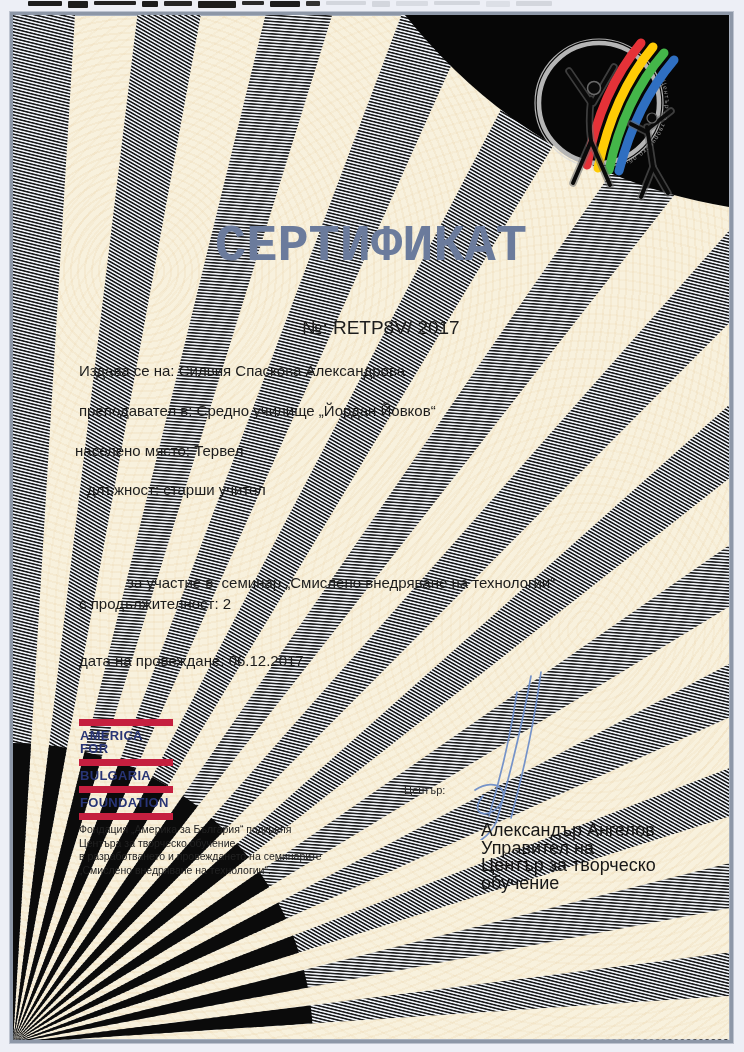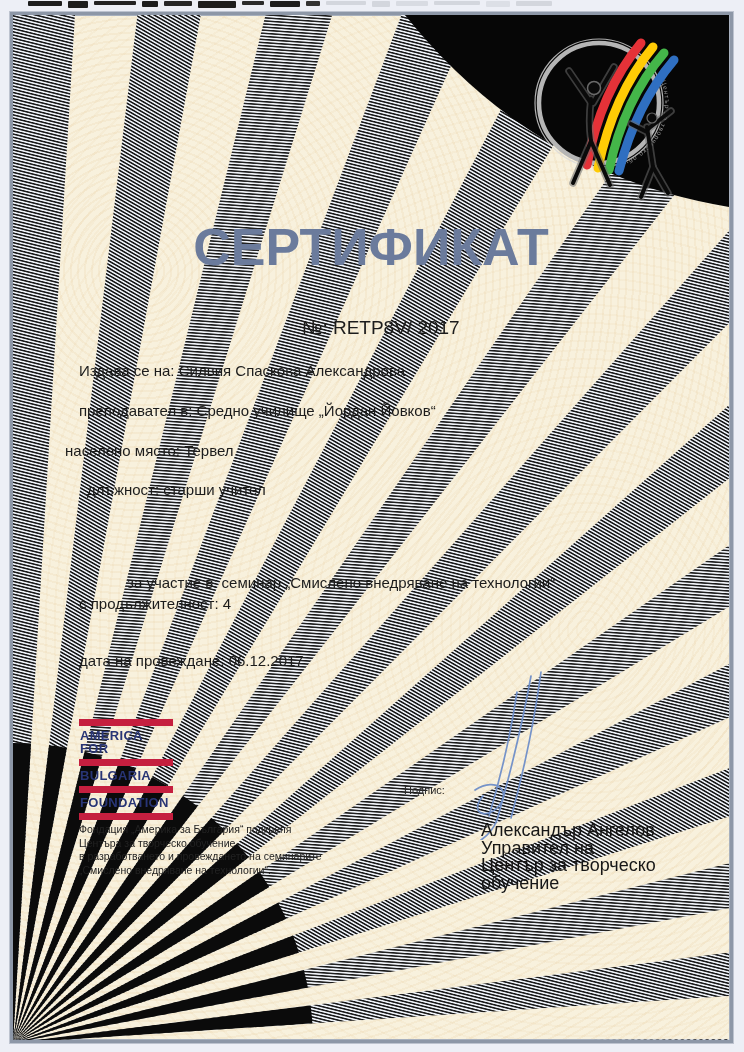--- a/index.html
+++ b/index.html
@@ -20,27 +20,27 @@
       repeating-radial-gradient(circle at 80% 60%, rgba(216,170,100,0.07) 0 2px, rgba(0,0,0,0) 2px 9px);
     border:3px solid #8d97a7;
     box-shadow:0 0 0 1px #bdc3cf, inset 0 0 0 1px #a7b0be;
     overflow:hidden;
   }
   svg.sunburst{position:absolute;left:0;top:0;z-index:0;}
   svg.corner{position:absolute;left:0;top:0;z-index:1;}
   .txt{position:absolute;z-index:2;color:#1c1c1c;}
   .title{
     left:0;top:202px;width:716px;text-align:center;
-    font-size:52px;font-weight:700;color:#6b7b9c;letter-spacing:0px;
+    font-size:52px;font-weight:700;color:#6b7b9c;letter-spacing:0px;font-family:Liberation Mono, monospace;
   }
   .cert-number{left:289px;top:302px;font-size:19px;text-align:center;}
   .body-line{font-size:15px;}
   .l-recipient{left:66px;top:347px;}
   .l-teacher{left:66px;top:387px;}
-  .l-location{left:52px;top:427px;}
+  .l-location{left:62px;top:427px;}
   .l-position{left:66px;top:466px;margin-left:8px;}
   .l-participation{left:66px;top:559px;margin-left:48px;}
   .l-duration{left:66px;top:580px;}
   .l-date{left:66px;top:601px;margin-top:36px;}
   .sig-label{left:391px;top:769px;font-size:11px;color:#2a2a2a;}
   .footnote{left:66px;top:808px;font-size:10.5px;line-height:13.5px;color:#222;}
   .signatory{left:468px;top:807px;font-size:18px;line-height:17.5px;color:#161616;}
   .afb{position:absolute;left:66px;top:704px;width:94px;z-index:2;}
   .afb .bar{height:7px;background:#c51f3f;}
   .afb .t{font-weight:700;font-size:13px;line-height:13px;color:#283575;
@@ -173,21 +173,21 @@
   </svg>
 
   <div class="txt title">СЕРТИФИКАТ</div>
   <div class="txt cert-number">№: RETP8V/ 2017</div>
 
   <div class="txt body-line l-teacher">преподавател в: Средно училище „Йордан Йовков“</div>
   <div class="txt body-line l-recipient">Издава се на: Силвия Спаскова Александрова</div>
   <div class="txt body-line l-location">населено място: Тервел</div>
   <div class="txt body-line l-position">длъжност: старши учител</div>
   <div class="txt body-line l-participation">за участие в: семинар „Смислено внедряване на технологии“</div>
-  <div class="txt body-line l-duration">с продължителност: 4</div>
+  <div class="txt body-line l-duration">с продължителност: 2</div>
   <div class="txt body-line l-date">дата на провеждане: 06.12.2017</div>
 
   <div class="afb">
     <div class="bar"></div>
     <div class="t">AMERICA FOR</div>
     <div class="bar"></div>
     <div class="t">BULGARIA</div>
     <div class="bar"></div>
     <div class="t">FOUNDATION</div>
     <div class="bar"></div>
@@ -196,21 +196,21 @@
   <svg class="signature" width="120" height="170" viewBox="0 0 120 170">
     <g fill="none" stroke="#6f8fc9" stroke-width="1.7" stroke-linecap="round" opacity="0.95">
       <path d="M 78 6 C 70 50, 56 108, 44 150"></path>
       <path d="M 88 2 C 82 46, 70 104, 58 148"></path>
       <path d="M 64 22 C 58 62, 48 106, 36 146"></path>
       <path d="M 22 120 C 44 106, 60 122, 44 138 C 32 150, 16 142, 30 126"></path>
       <path d="M 44 150 C 40 160, 34 166, 28 170"></path>
     </g>
   </svg>
 
-  <div class="txt sig-label">Подпис:</div>
+  <div class="txt sig-label">Център:</div>
 
   <div class="txt footnote">
     <div>Фондация „Америка за България“ подкрепя</div>
     <div>Центъра за творческо обучение</div>
     <div>в разработването и провеждането на семинарите</div>
     <div>„Смислено внедряване на технологии“.</div>
   </div>
 
   <div class="txt signatory">
     <div>Александър Ангелов</div>

